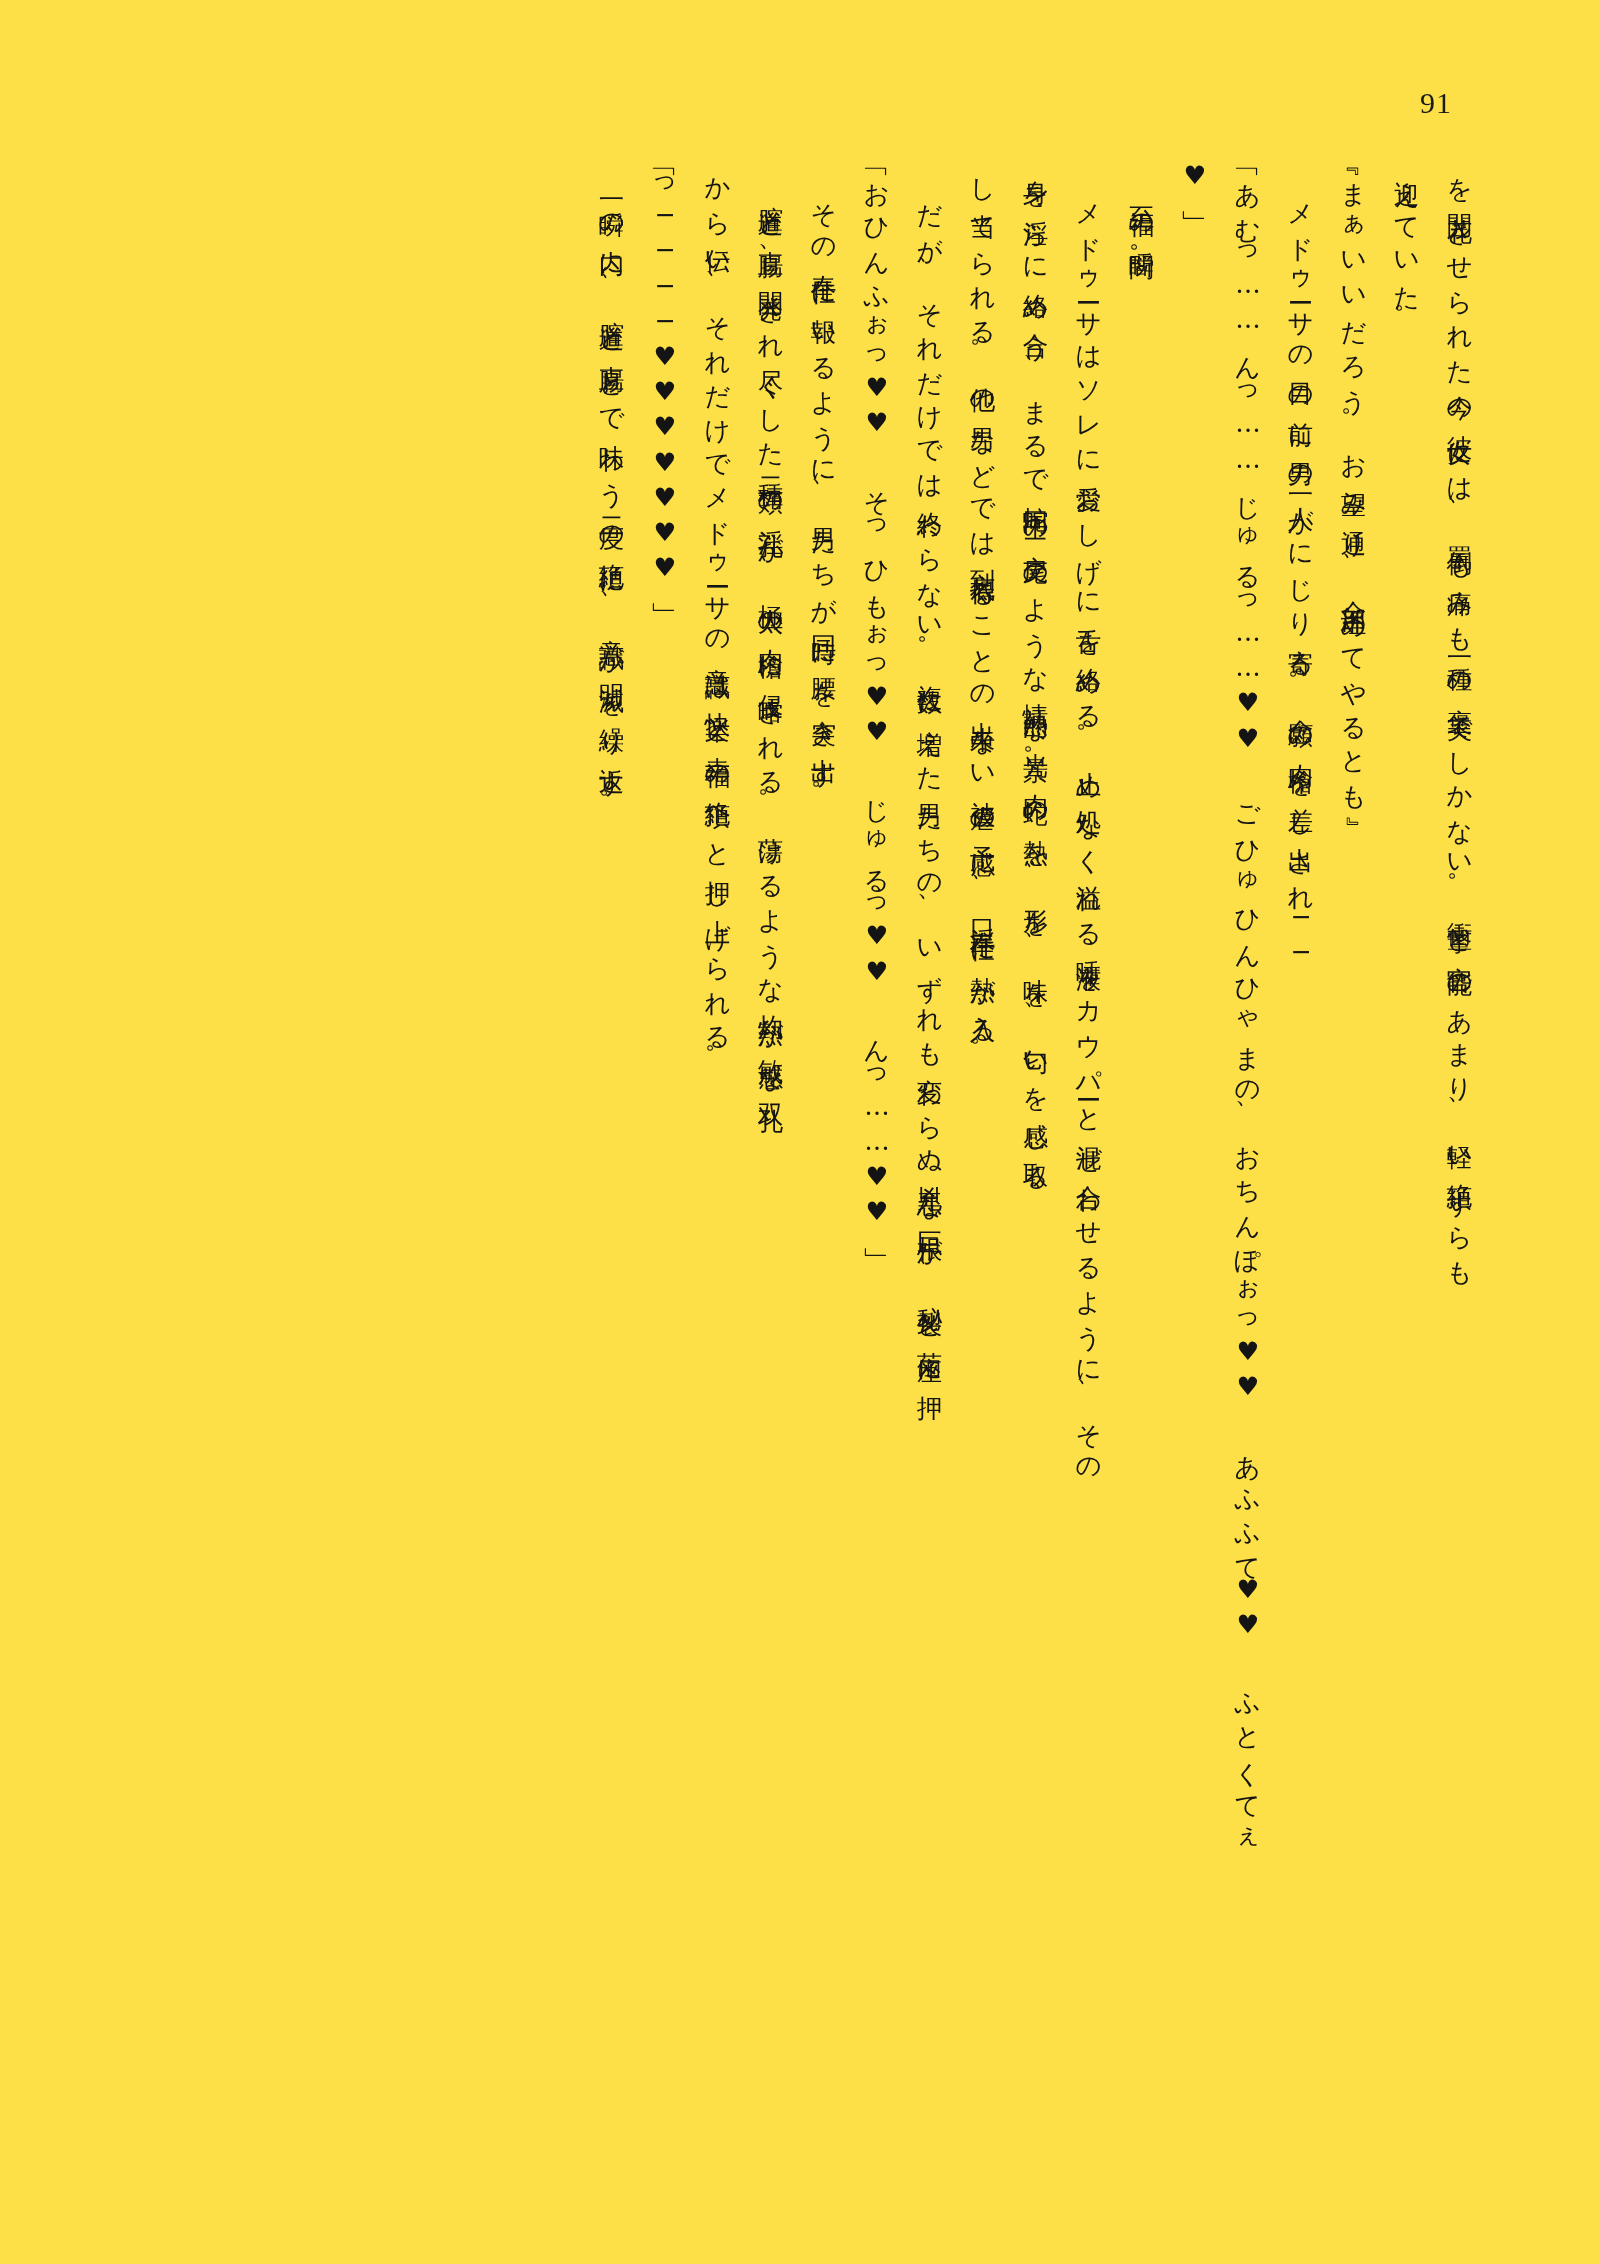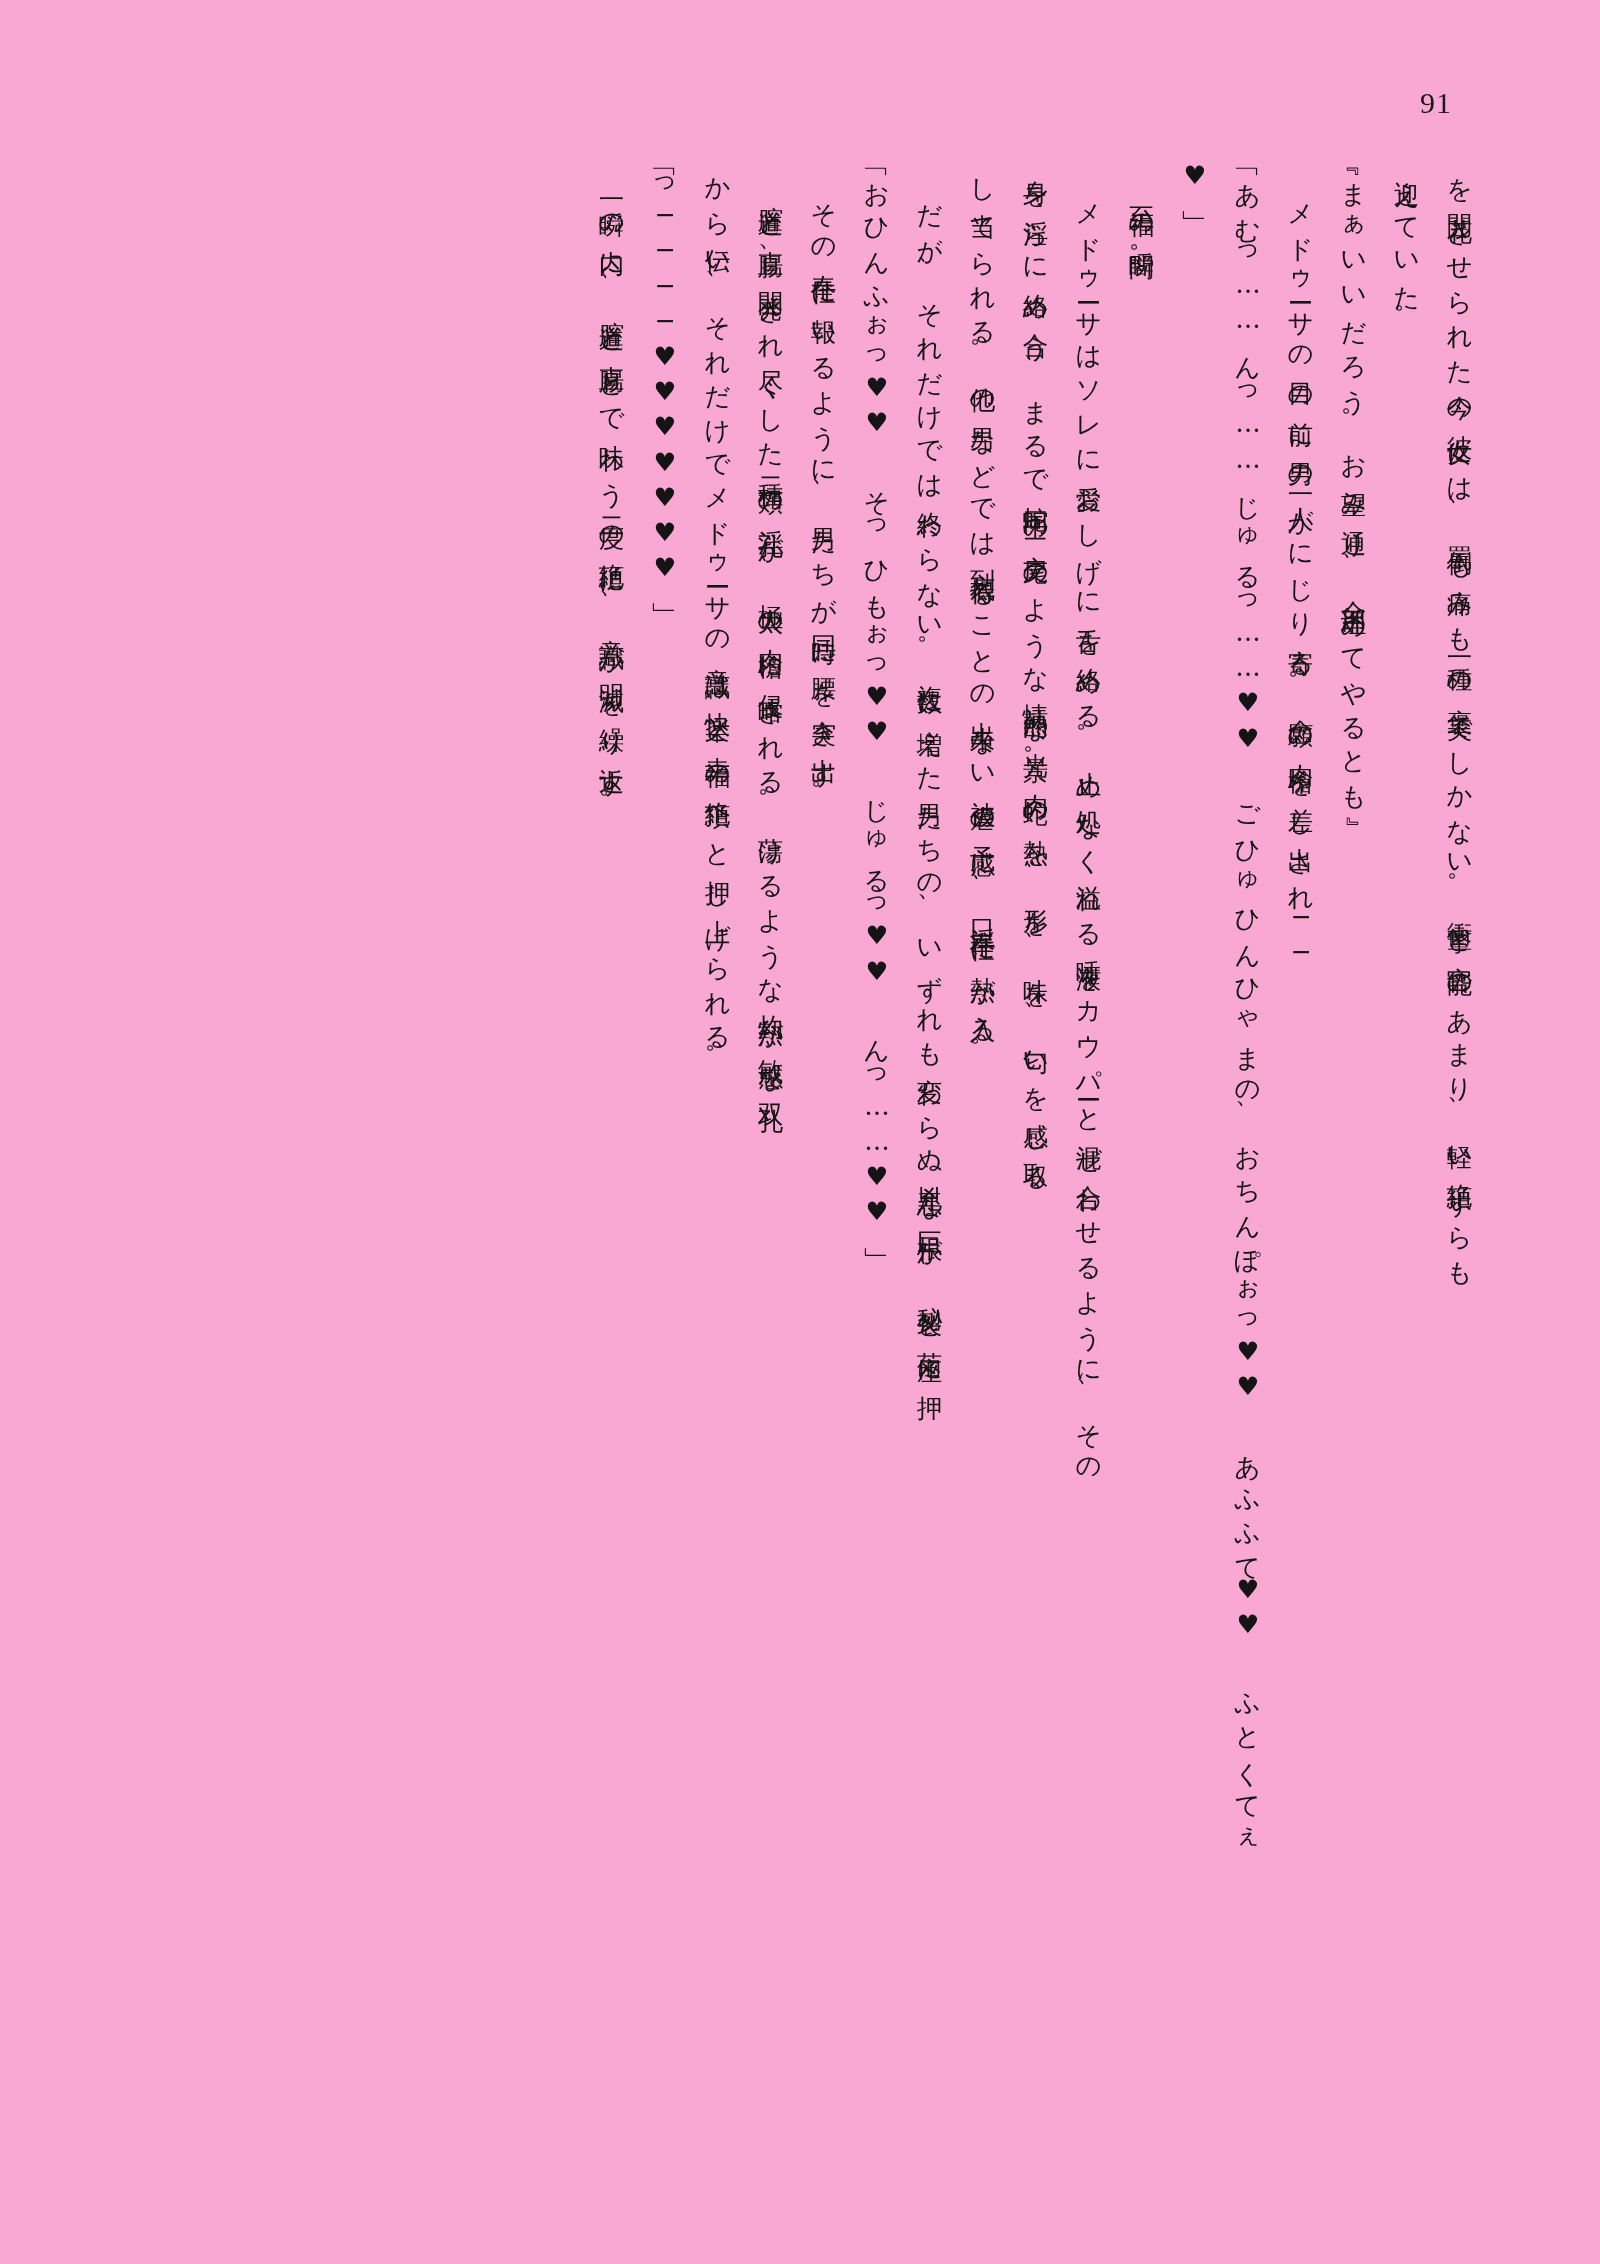--- a/index.html
+++ b/index.html
@@ -11,21 +11,21 @@
     width: 1600px;
     height: 2264px;
     font-family: "Liberation Serif", "DejaVu Serif", serif;
     color: #111111;
     overflow: hidden;
   }
   .page {
     position: relative;
     width: 1600px;
     height: 2264px;
-    background: #f9a8d4;
+    background: #fde047;
     box-sizing: border-box;
   }
   .page-number {
     position: absolute;
     top: 86px;
     right: 148px;
     font-size: 30px;
     letter-spacing: 1px;
     color: #1a1a1a;
     font-family: "Liberation Serif", "DejaVu Serif", serif;

